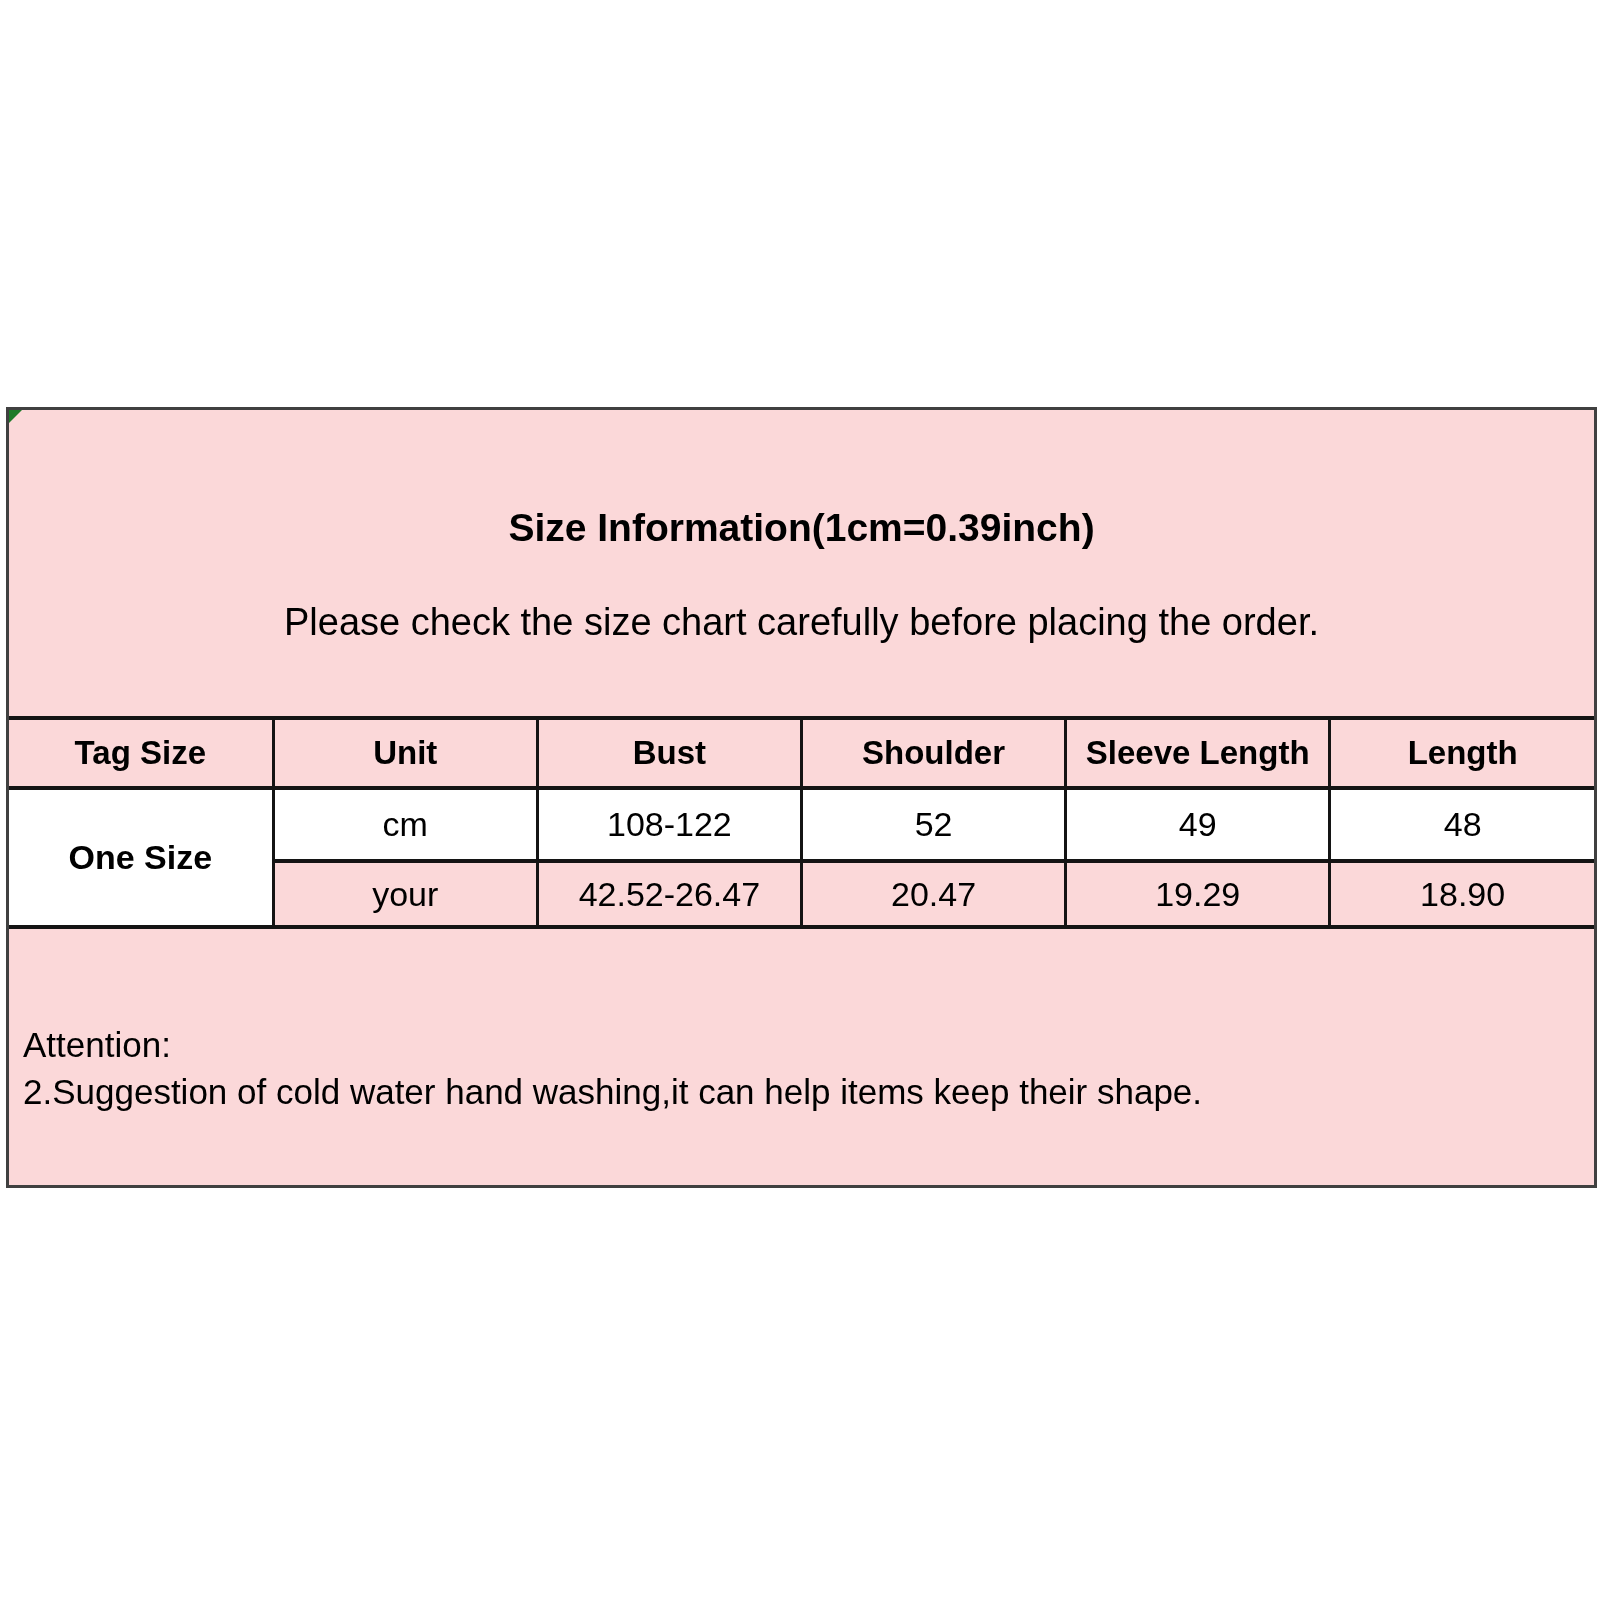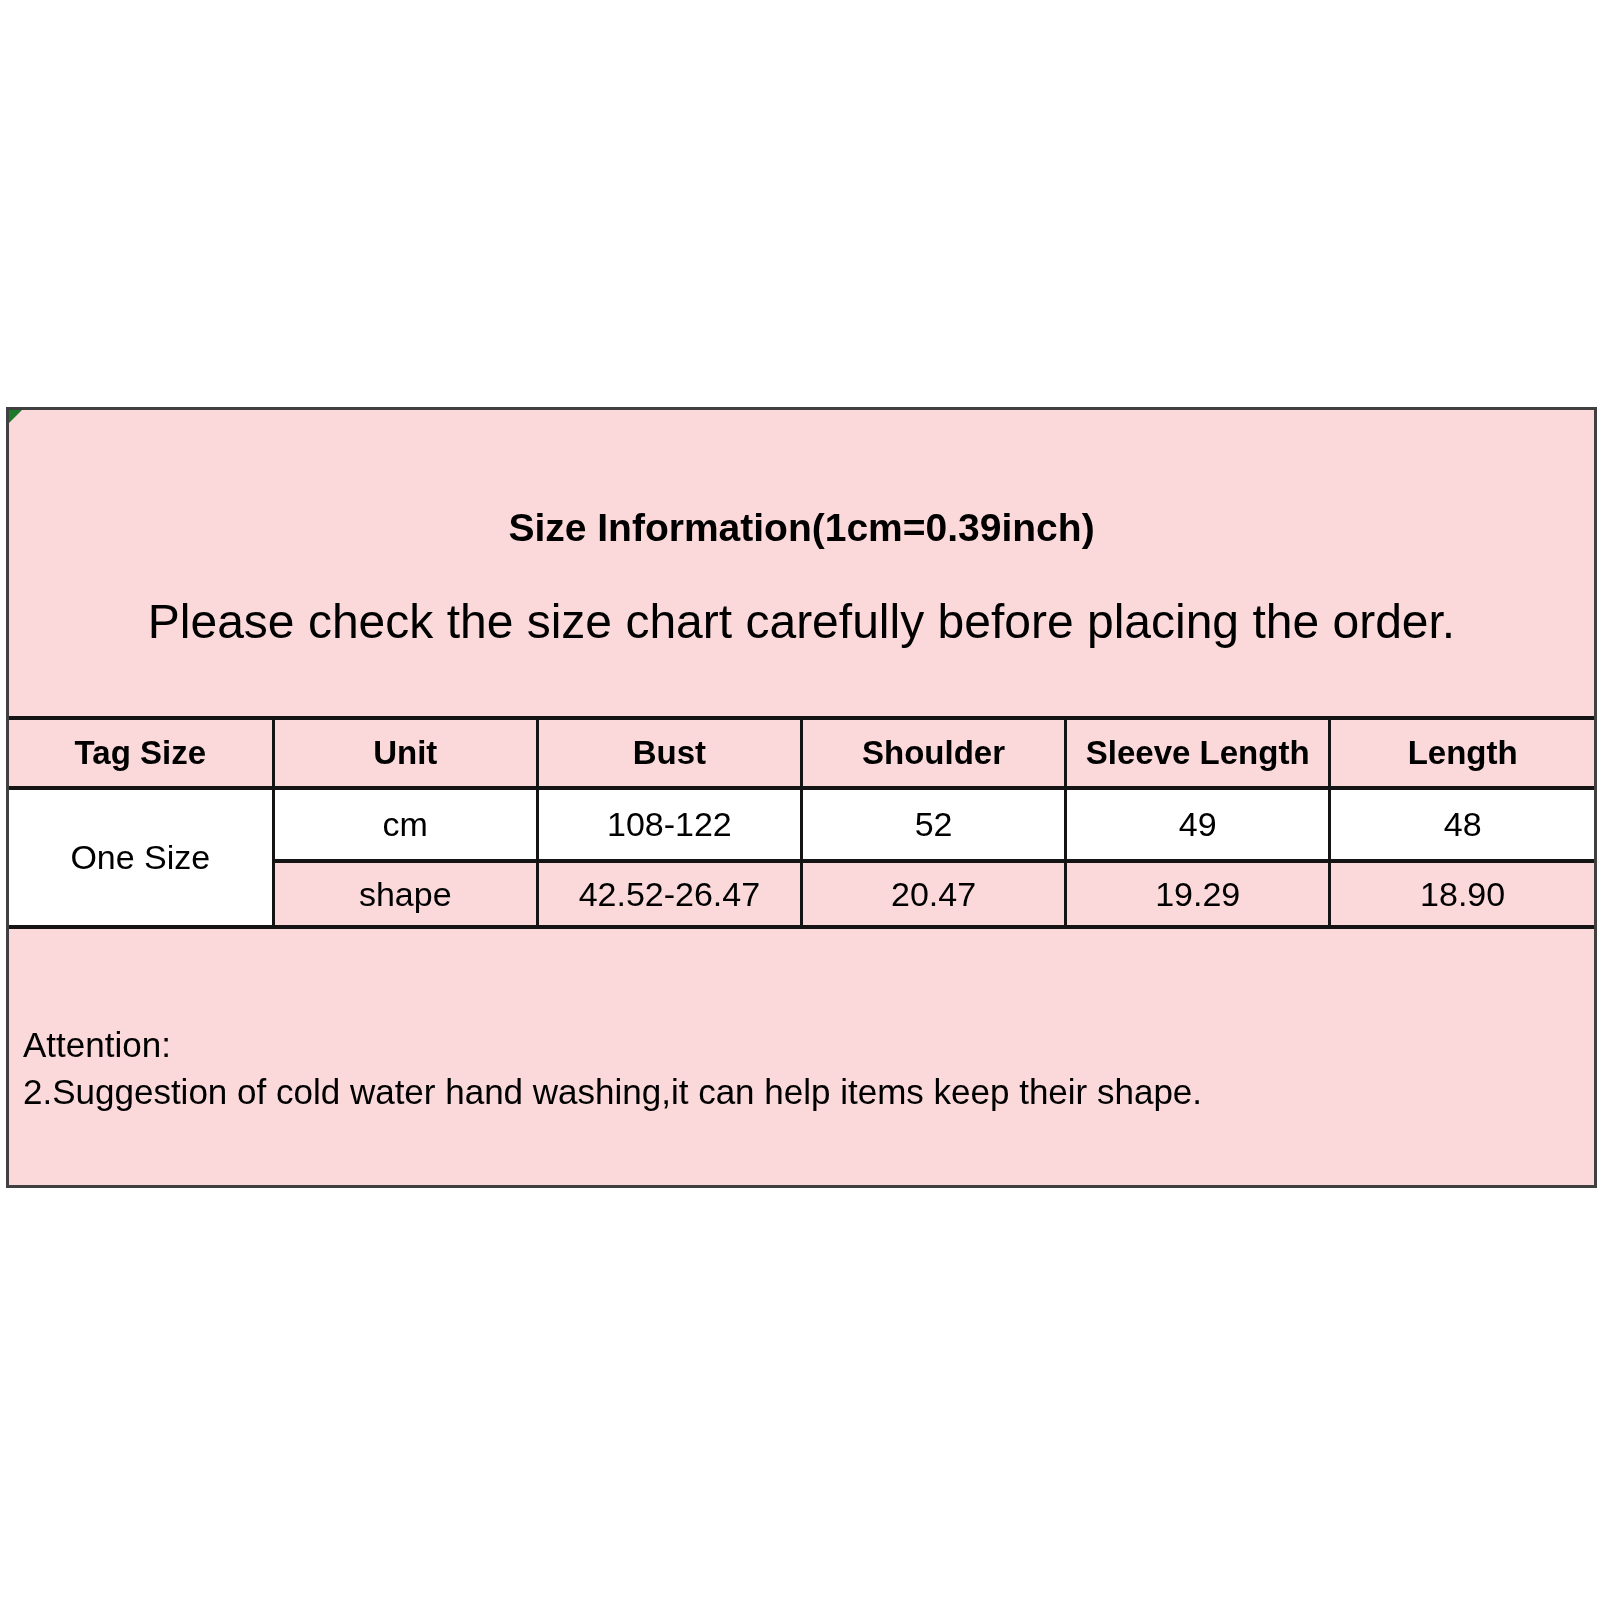--- a/index.html
+++ b/index.html
@@ -38,21 +38,21 @@
   .title {
     margin-top: 95px;
     text-align: center;
     font-size: 39px;
     line-height: 46px;
     font-weight: bold;
   }
   .subtitle {
     margin-top: 49px;
     text-align: center;
-    font-size: 48px;
+    font-size: 38px;
     line-height: 44px;
   }
   table.size-table {
     width: 100%;
     border-collapse: collapse;
     margin-top: 72px;
     table-layout: fixed;
   }
   table.size-table th,
   table.size-table td {
@@ -83,21 +83,21 @@
     background: #ffffff;
   }
   tr.row-inch td {
     height: 62px;
     font-size: 34px;
     background: #fbd8d9;
   }
   td.tag-size-cell {
     background: #ffffff;
     font-size: 39px;
-    font-weight: normal;
+    font-weight: bold;
   }
   .attention {
     margin-top: 92px;
     padding-left: 14px;
     padding-right: 10px;
     font-size: 35px;
     line-height: 47px;
   }
 </style>
 </head>
@@ -124,21 +124,21 @@
       <tbody>
         <tr class="row-cm">
           <td class="tag-size-cell col-first" rowspan="2">One Size</td>
           <td>cm</td>
           <td>108-122</td>
           <td>52</td>
           <td>49</td>
           <td>48</td>
         </tr>
         <tr class="row-inch">
-          <td>shape</td>
+          <td>your</td>
           <td>42.52-26.47</td>
           <td>20.47</td>
           <td>19.29</td>
           <td>18.90</td>
         </tr>
       </tbody>
     </table>
 
     <div class="attention">
       <div>Attention:</div>

